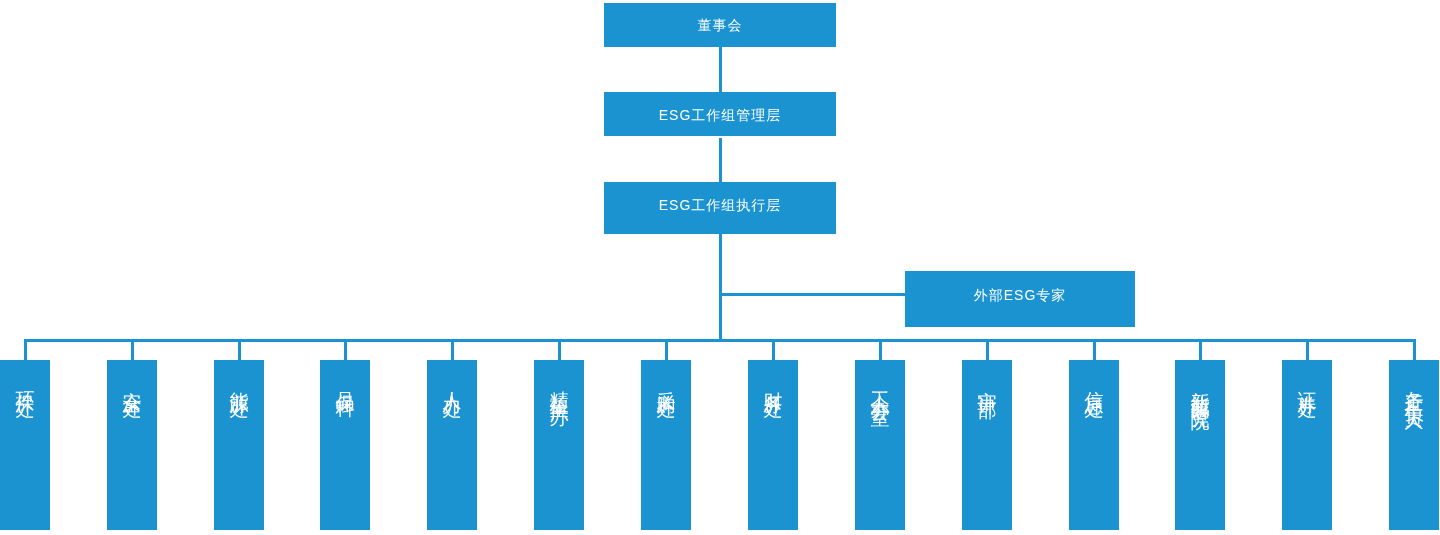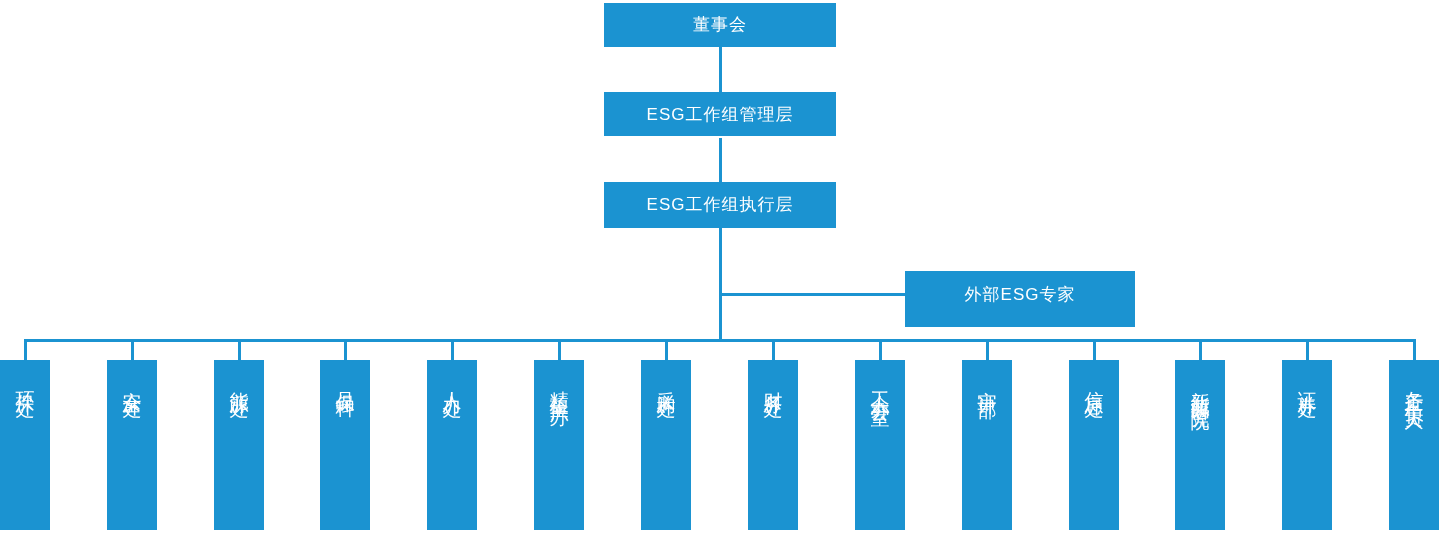--- a/index.html
+++ b/index.html
@@ -25,28 +25,28 @@
   .line { position: absolute; background: var(--connector); }
   .line.v { width: 3px; }
   .line.h { height: 3px; }
   .tick { top: 339px; height: 21px; }
   
   .node {
     position: absolute;
     background: var(--node-fill);
     color: var(--node-text);
     text-align: center;
-    font-size: 17px;
+    font-size: 14px;
     letter-spacing: 1px;
     white-space: nowrap;
   }
   .node.center-col { left: 604px; width: 232px; }
   .node.root   { top: 3px;   height: 44px; line-height: 44px; }
   .node.mgmt   { top: 92px;  height: 44px; line-height: 46px; }
-  .node.exec   { top: 182px; height: 46px; line-height: 46px; }
+  .node.exec   { top: 182px; height: 52px; line-height: 46px; }
   .node.expert { left: 905px; top: 271px; width: 230px; height: 56px; line-height: 48px; }
   
   .dept {
     position: absolute;
     top: 360px;
     width: 50px;
     height: 170px;
     background: var(--node-fill);
     color: var(--node-text);
     writing-mode: vertical-rl;

